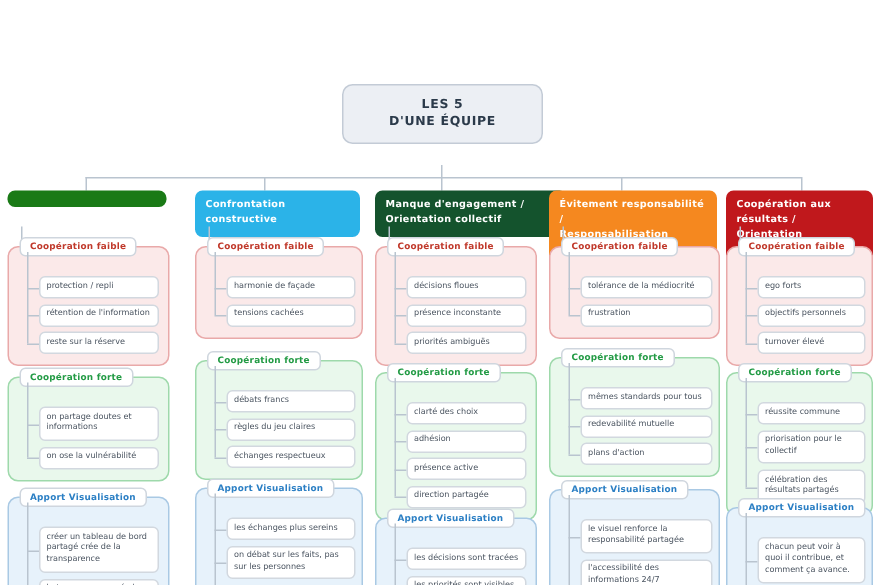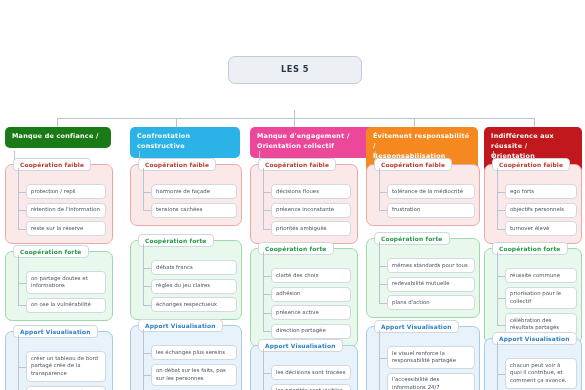--- a/index.html
+++ b/index.html
@@ -78,47 +78,47 @@
     line-height:1.42;
   }
 </style>
 </head>
 <body>
 
 <div id="canvas">
 
   <div class="root-node">
     <div>LES 5</div>
+    <div>D'UNE ÉQUIPE</div>
   </div>
 
   <div class="line vline" style="left:294px;top:62px;height:8px;"></div>
   <div class="line hline" style="left:57px;top:70px;width:477px;"></div>
 
   <div class="line vline" style="left:57px;top:70px;height:9px;"></div>
   <div class="line vline" style="left:176px;top:70px;height:9px;"></div>
   <div class="line vline" style="left:294px;top:70px;height:9px;"></div>
   <div class="line vline" style="left:414px;top:70px;height:9px;"></div>
   <div class="line vline" style="left:534px;top:70px;height:9px;"></div>
 
   <div class="cat-header" style="left: 5px; top: 79px; width: 106px; background: rgb(26, 122, 22);">
-    <div>Manque de confiance /</div>
   </div>
   <div class="cat-header" style="left: 130px; top: 79px; width: 110px; background: rgb(43, 179, 232);">
     <div>Confrontation constructive</div>
   </div>
-  <div class="cat-header" style="left: 250px; top: 79px; width: 128px; background: #ec4899;">
+  <div class="cat-header" style="left: 250px; top: 79px; width: 128px; background: #14532d;">
     <div>Manque d'engagement /</div>
     <div>Orientation collectif</div>
   </div>
   <div class="cat-header" style="left: 366px; top: 79px; width: 112px; background: rgb(245, 136, 31);">
     <div>Évitement responsabilité /</div>
     <div>Responsabilisation mutuelle</div>
   </div>
   <div class="cat-header" style="left: 484px; top: 79px; width: 98px; background: rgb(192, 24, 28);">
-    <div>Indifférence aux réussite /</div>
+    <div>Coopération aux résultats /</div>
     <div>Orientation performance</div>
   </div>
 
   <div class="line vline" style="left:14px;top:103px;height:12px;"></div>
   <div class="line vline" style="left:139px;top:103px;height:12px;"></div>
   <div class="line vline" style="left:259px;top:103px;height:12px;"></div>
   <div class="line vline" style="left:375px;top:103px;height:12px;"></div>
   <div class="line vline" style="left:493px;top:103px;height:12px;"></div>
 
   <div id="groups-layer">

